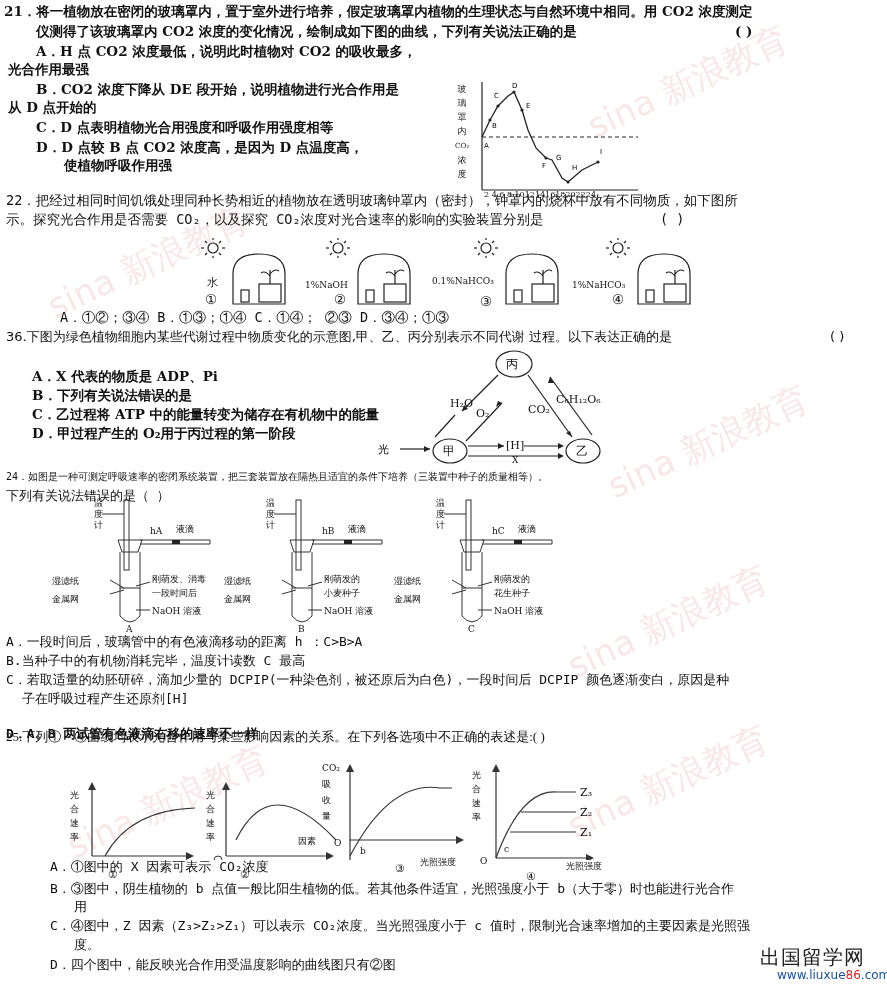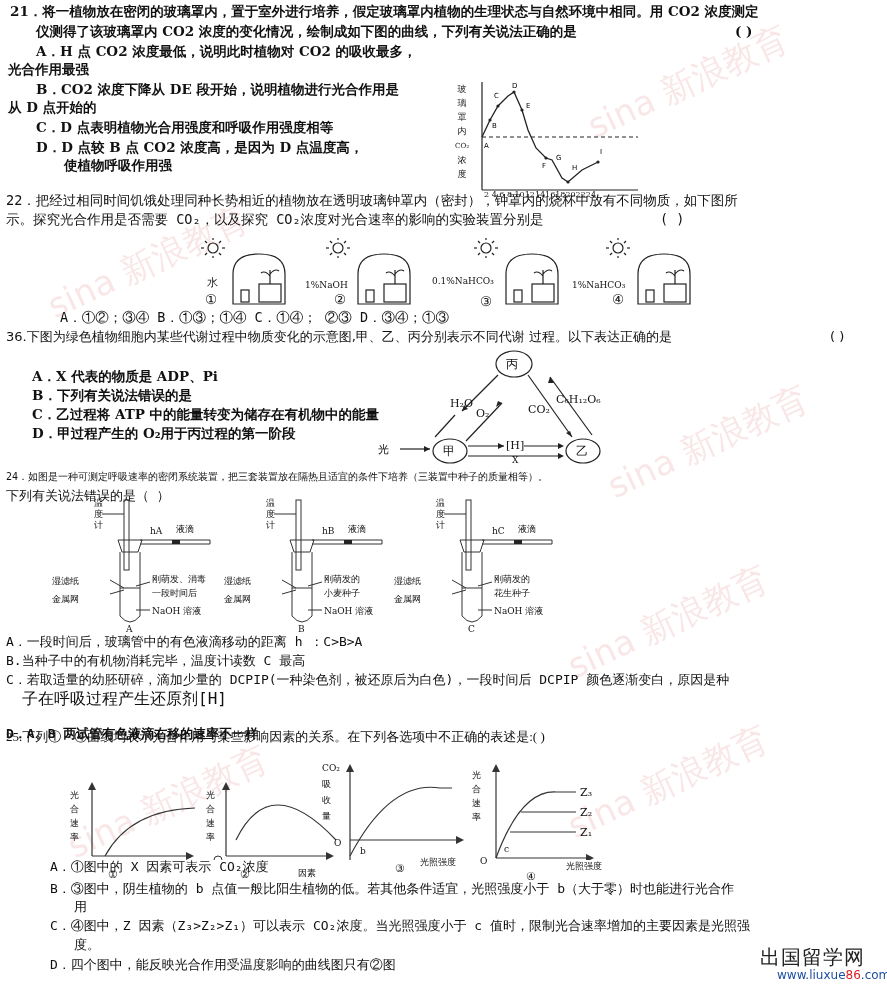--- a/index.html
+++ b/index.html
@@ -24,21 +24,21 @@
 <body>
 
 <div class="wm" style="left:580px;top:60px;">sina 新浪教育</div>
 <div class="wm" style="left:40px;top:240px;">sina 新浪教育</div>
 <div class="wm" style="left:600px;top:420px;">sina 新浪教育</div>
 <div class="wm" style="left:560px;top:600px;">sina 新浪教育</div>
 <div class="wm" style="left:60px;top:780px;">sina 新浪教育</div>
 <div class="wm" style="left:560px;top:760px;">sina 新浪教育</div>
 
 <section>
-  <div class="abs bold" style="left:10px;top:2px;">21．将一植物放在密闭的玻璃罩内，置于室外进行培养，假定玻璃罩内植物的生理状态与自然环境中相同。用 CO2 浓度测定</div>
+  <div class="abs bold" style="left:4px;top:2px;">21．将一植物放在密闭的玻璃罩内，置于室外进行培养，假定玻璃罩内植物的生理状态与自然环境中相同。用 CO2 浓度测定</div>
   <div class="abs bold" style="left:36px;top:22px;">仪测得了该玻璃罩内 CO2 浓度的变化情况，绘制成如下图的曲线，下列有关说法正确的是</div>
   <div class="abs bold" style="left:735px;top:22px;">(      )</div>
   <div class="abs bold" style="left:36px;top:42px;">A．H 点 CO2 浓度最低，说明此时植物对 CO2 的吸收最多，</div>
   <div class="abs bold" style="left:8px;top:60px;">光合作用最强</div>
   <div class="abs bold" style="left:36px;top:80px;">B．CO2 浓度下降从 DE 段开始，说明植物进行光合作用是</div>
   <div class="abs bold" style="left:8px;top:98px;">从 D 点开始的</div>
   <div class="abs bold" style="left:36px;top:118px;">C．D 点表明植物光合用强度和呼吸作用强度相等</div>
   <div class="abs bold" style="left:36px;top:138px;">D．D 点较 B 点 CO2 浓度高，是因为 D 点温度高，</div>
   <div class="abs bold" style="left:64px;top:156px;">使植物呼吸作用强</div>
 
@@ -303,21 +303,21 @@
     <div class="abs tiny" style="left:2px;top:92px;">金属网</div>
     <div class="abs tiny" style="left:102px;top:72px;">刚萌发的</div>
     <div class="abs tiny" style="left:102px;top:86px;">花生种子</div>
     <div class="abs tiny" style="left:102px;top:104px;">NaOH 溶液</div>
     <div class="abs tiny" style="left:76px;top:122px;">C</div>
   </div>
 
   <div class="abs mono" style="left:6px;top:633px;font-size:13px;">A．一段时间后，玻璃管中的有色液滴移动的距离 h ：C&gt;B&gt;A</div>
   <div class="abs mono" style="left:6px;top:652px;font-size:13px;">B.当种子中的有机物消耗完毕，温度计读数 C 最高</div>
   <div class="abs mono" style="left:6px;top:671px;font-size:13px;">C．若取适量的幼胚研碎，滴加少量的 DCPIP(一种染色剂，被还原后为白色)，一段时间后 DCPIP 颜色逐渐变白，原因是种</div>
-  <div class="abs mono" style="left:22px;top:690px;font-size:16px;text-align:right;">子在呼吸过程产生还原剂[H]</div>
+  <div class="abs mono" style="left:22px;top:690px;font-size:13px;text-align:right;">子在呼吸过程产生还原剂[H]</div>
   <div class="abs mono" style="left:6px;top:725px;font-size:13px;font-weight:bold;">D．A、B 两试管有色液滴右移的速率不一样</div>
 </section>
 
 <section>
   <div class="abs mono" style="left:6px;top:728px;font-size:13px;font-family:Liberation Serif, serif;">25.下列①－④曲线均表示光合作用与某些影响因素的关系。在下列各选项中不正确的表述是:(      )</div>
 
   <div style="position:absolute;left:60px;top:780px;width:140px;height:80px;">
     <svg width="140" height="80">
         <g stroke="#333" fill="none" stroke-width="1.2">
       <line x1="32" y1="76" x2="32" y2="6"></line>
@@ -341,21 +341,21 @@
       <path d="M36 60 Q70 -10 136 60"></path>
     </g>
         <g fill="#333">
           <polygon points="26,2 22,10 30,10"></polygon>
           <polygon points="134,76 126,72 126,80"></polygon>
         </g>
     <circle cx="18" cy="80" r="4" stroke="#333" fill="none"></circle>
       </svg>
     <div class="abs tiny" style="left:6px;top:8px;line-height:14px;white-space:normal;width:12px;"><span>光</span><br><span>合</span><br><span>速</span><br><span>率</span></div>
   </div>
-  <div class="abs tiny" style="left:298px;top:864px;">因素</div>
+  <div class="abs tiny" style="left:298px;top:832px;">因素</div>
   <div class="abs small" style="left:240px;top:866px;">②</div>
 
   <div style="position:absolute;left:320px;top:760px;width:150px;height:100px;">
     <svg width="150" height="100">
         <g stroke="#333" fill="none" stroke-width="1.2">
       <line x1="30" y1="100" x2="30" y2="8"></line>
           <line x1="30" y1="80" x2="140" y2="80"></line>
       <path d="M30 96 Q70 20 120 28 L132 28"></path>
     </g>
         <g fill="#333">

